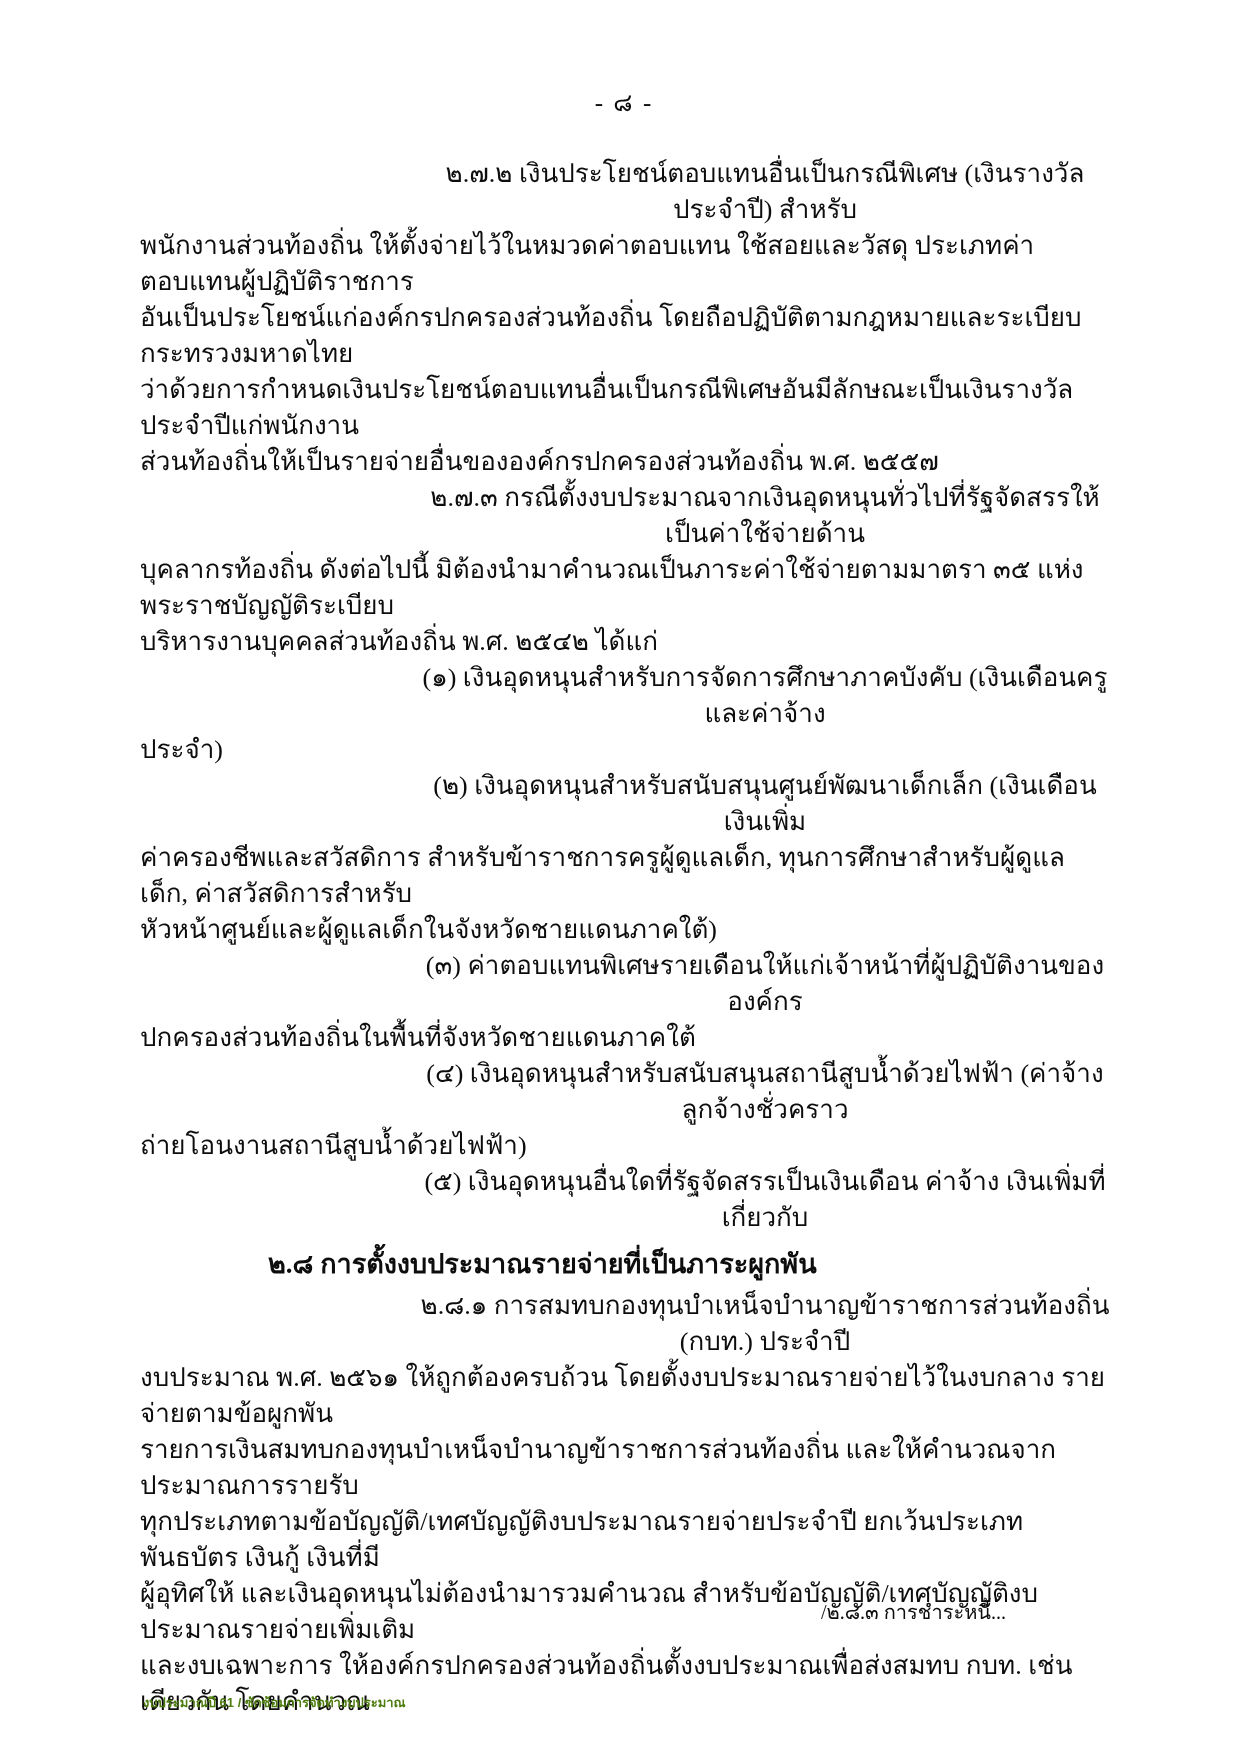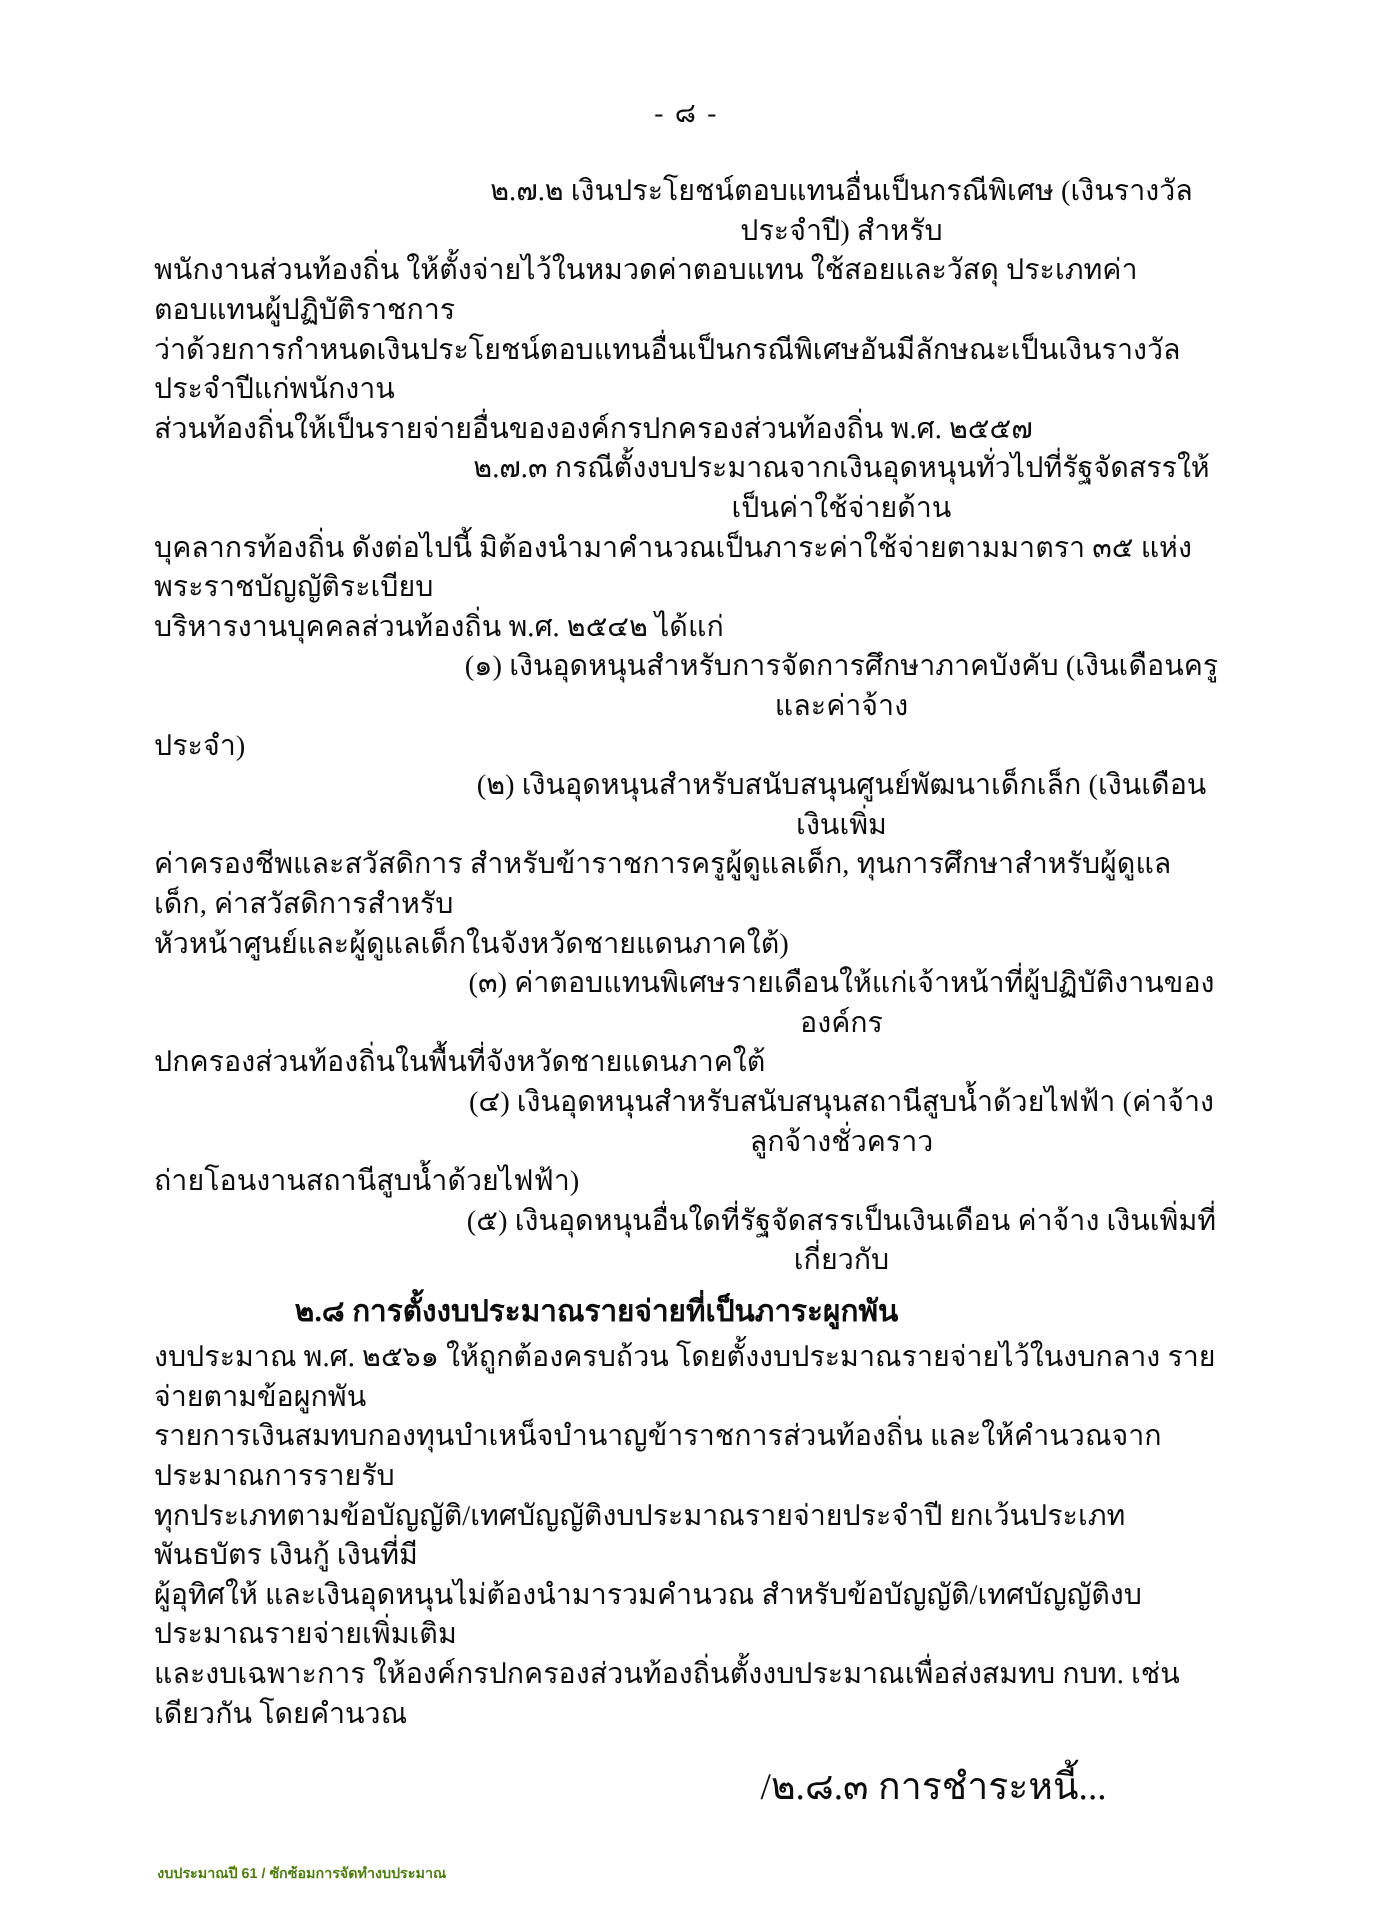--- a/index.html
+++ b/index.html
@@ -40,21 +40,21 @@
   .indent-2 { padding-left: 128px; }
   .block { margin: 0; }
   .heading { margin-top: 10px; margin-bottom: 6px; }
   .heading .line { font-weight: 700; font-size: 27px; }
   
   .body-text .block:nth-child(10) { margin-top: 14px; }
   .continuation {
     position: absolute;
     top: 1596px;
     right: 242px;
-    font-size: 34px;
+    font-size: 20px;
   }
   .footer {
     position: absolute;
     left: 143px;
     top: 1692px;
     font-size: 13px;
     font-weight: 700;
     font-family: "Liberation Sans", "DejaVu Sans", sans-serif;
     color: #4d7c0f;
   }
@@ -62,20 +62,21 @@
 </head>
 <body>
 
 <div class="page">
   <div class="pageno">- ๘ -</div>
 
   <div class="body-text">
       <div class="block paragraph">
         <div class="line indent-1">๒.๗.๒ เงินประโยชน์ตอบแทนอื่นเป็นกรณีพิเศษ (เงินรางวัลประจำปี) สำหรับ</div>
         <div class="line indent-0">พนักงานส่วนท้องถิ่น ให้ตั้งจ่ายไว้ในหมวดค่าตอบแทน ใช้สอยและวัสดุ ประเภทค่าตอบแทนผู้ปฏิบัติราชการ</div>
+        <div class="line indent-0">อันเป็นประโยชน์แก่องค์กรปกครองส่วนท้องถิ่น โดยถือปฏิบัติตามกฎหมายและระเบียบกระทรวงมหาดไทย</div>
         <div class="line indent-0">ว่าด้วยการกำหนดเงินประโยชน์ตอบแทนอื่นเป็นกรณีพิเศษอันมีลักษณะเป็นเงินรางวัลประจำปีแก่พนักงาน</div>
         <div class="line indent-0">ส่วนท้องถิ่นให้เป็นรายจ่ายอื่นขององค์กรปกครองส่วนท้องถิ่น พ.ศ. ๒๕๕๗</div>
       </div>
       <div class="block paragraph">
         <div class="line indent-1">๒.๗.๓ กรณีตั้งงบประมาณจากเงินอุดหนุนทั่วไปที่รัฐจัดสรรให้เป็นค่าใช้จ่ายด้าน</div>
         <div class="line indent-0">บุคลากรท้องถิ่น ดังต่อไปนี้ มิต้องนำมาคำนวณเป็นภาระค่าใช้จ่ายตามมาตรา ๓๕ แห่งพระราชบัญญัติระเบียบ</div>
         <div class="line indent-0">บริหารงานบุคคลส่วนท้องถิ่น พ.ศ. ๒๕๔๒ ได้แก่</div>
       </div>
       <div class="block paragraph">
         <div class="line indent-1">(๑) เงินอุดหนุนสำหรับการจัดการศึกษาภาคบังคับ (เงินเดือนครูและค่าจ้าง</div>
@@ -94,20 +95,21 @@
         <div class="line indent-1">(๔) เงินอุดหนุนสำหรับสนับสนุนสถานีสูบน้ำด้วยไฟฟ้า (ค่าจ้างลูกจ้างชั่วคราว</div>
         <div class="line indent-0">ถ่ายโอนงานสถานีสูบน้ำด้วยไฟฟ้า)</div>
       </div>
       <div class="block paragraph">
         <div class="line indent-1">(๕) เงินอุดหนุนอื่นใดที่รัฐจัดสรรเป็นเงินเดือน ค่าจ้าง เงินเพิ่มที่เกี่ยวกับ</div>
       </div>
       <div class="block heading">
         <div class="line indent-2">๒.๘ การตั้งงบประมาณรายจ่ายที่เป็นภาระผูกพัน</div>
       </div>
       <div class="block paragraph">
+        <div class="line indent-1">๒.๘.๑ การสมทบกองทุนบำเหน็จบำนาญข้าราชการส่วนท้องถิ่น (กบท.) ประจำปี</div>
         <div class="line indent-0">งบประมาณ พ.ศ. ๒๕๖๑ ให้ถูกต้องครบถ้วน โดยตั้งงบประมาณรายจ่ายไว้ในงบกลาง รายจ่ายตามข้อผูกพัน</div>
         <div class="line indent-0">รายการเงินสมทบกองทุนบำเหน็จบำนาญข้าราชการส่วนท้องถิ่น และให้คำนวณจากประมาณการรายรับ</div>
         <div class="line indent-0">ทุกประเภทตามข้อบัญญัติ/เทศบัญญัติงบประมาณรายจ่ายประจำปี ยกเว้นประเภทพันธบัตร เงินกู้ เงินที่มี</div>
         <div class="line indent-0">ผู้อุทิศให้ และเงินอุดหนุนไม่ต้องนำมารวมคำนวณ สำหรับข้อบัญญัติ/เทศบัญญัติงบประมาณรายจ่ายเพิ่มเติม</div>
         <div class="line indent-0">และงบเฉพาะการ ให้องค์กรปกครองส่วนท้องถิ่นตั้งงบประมาณเพื่อส่งสมทบ กบท. เช่นเดียวกัน โดยคำนวณ</div>
       </div>
     </div>
 
   <div class="continuation">/๒.๘.๓ การชำระหนี้...</div>
 

